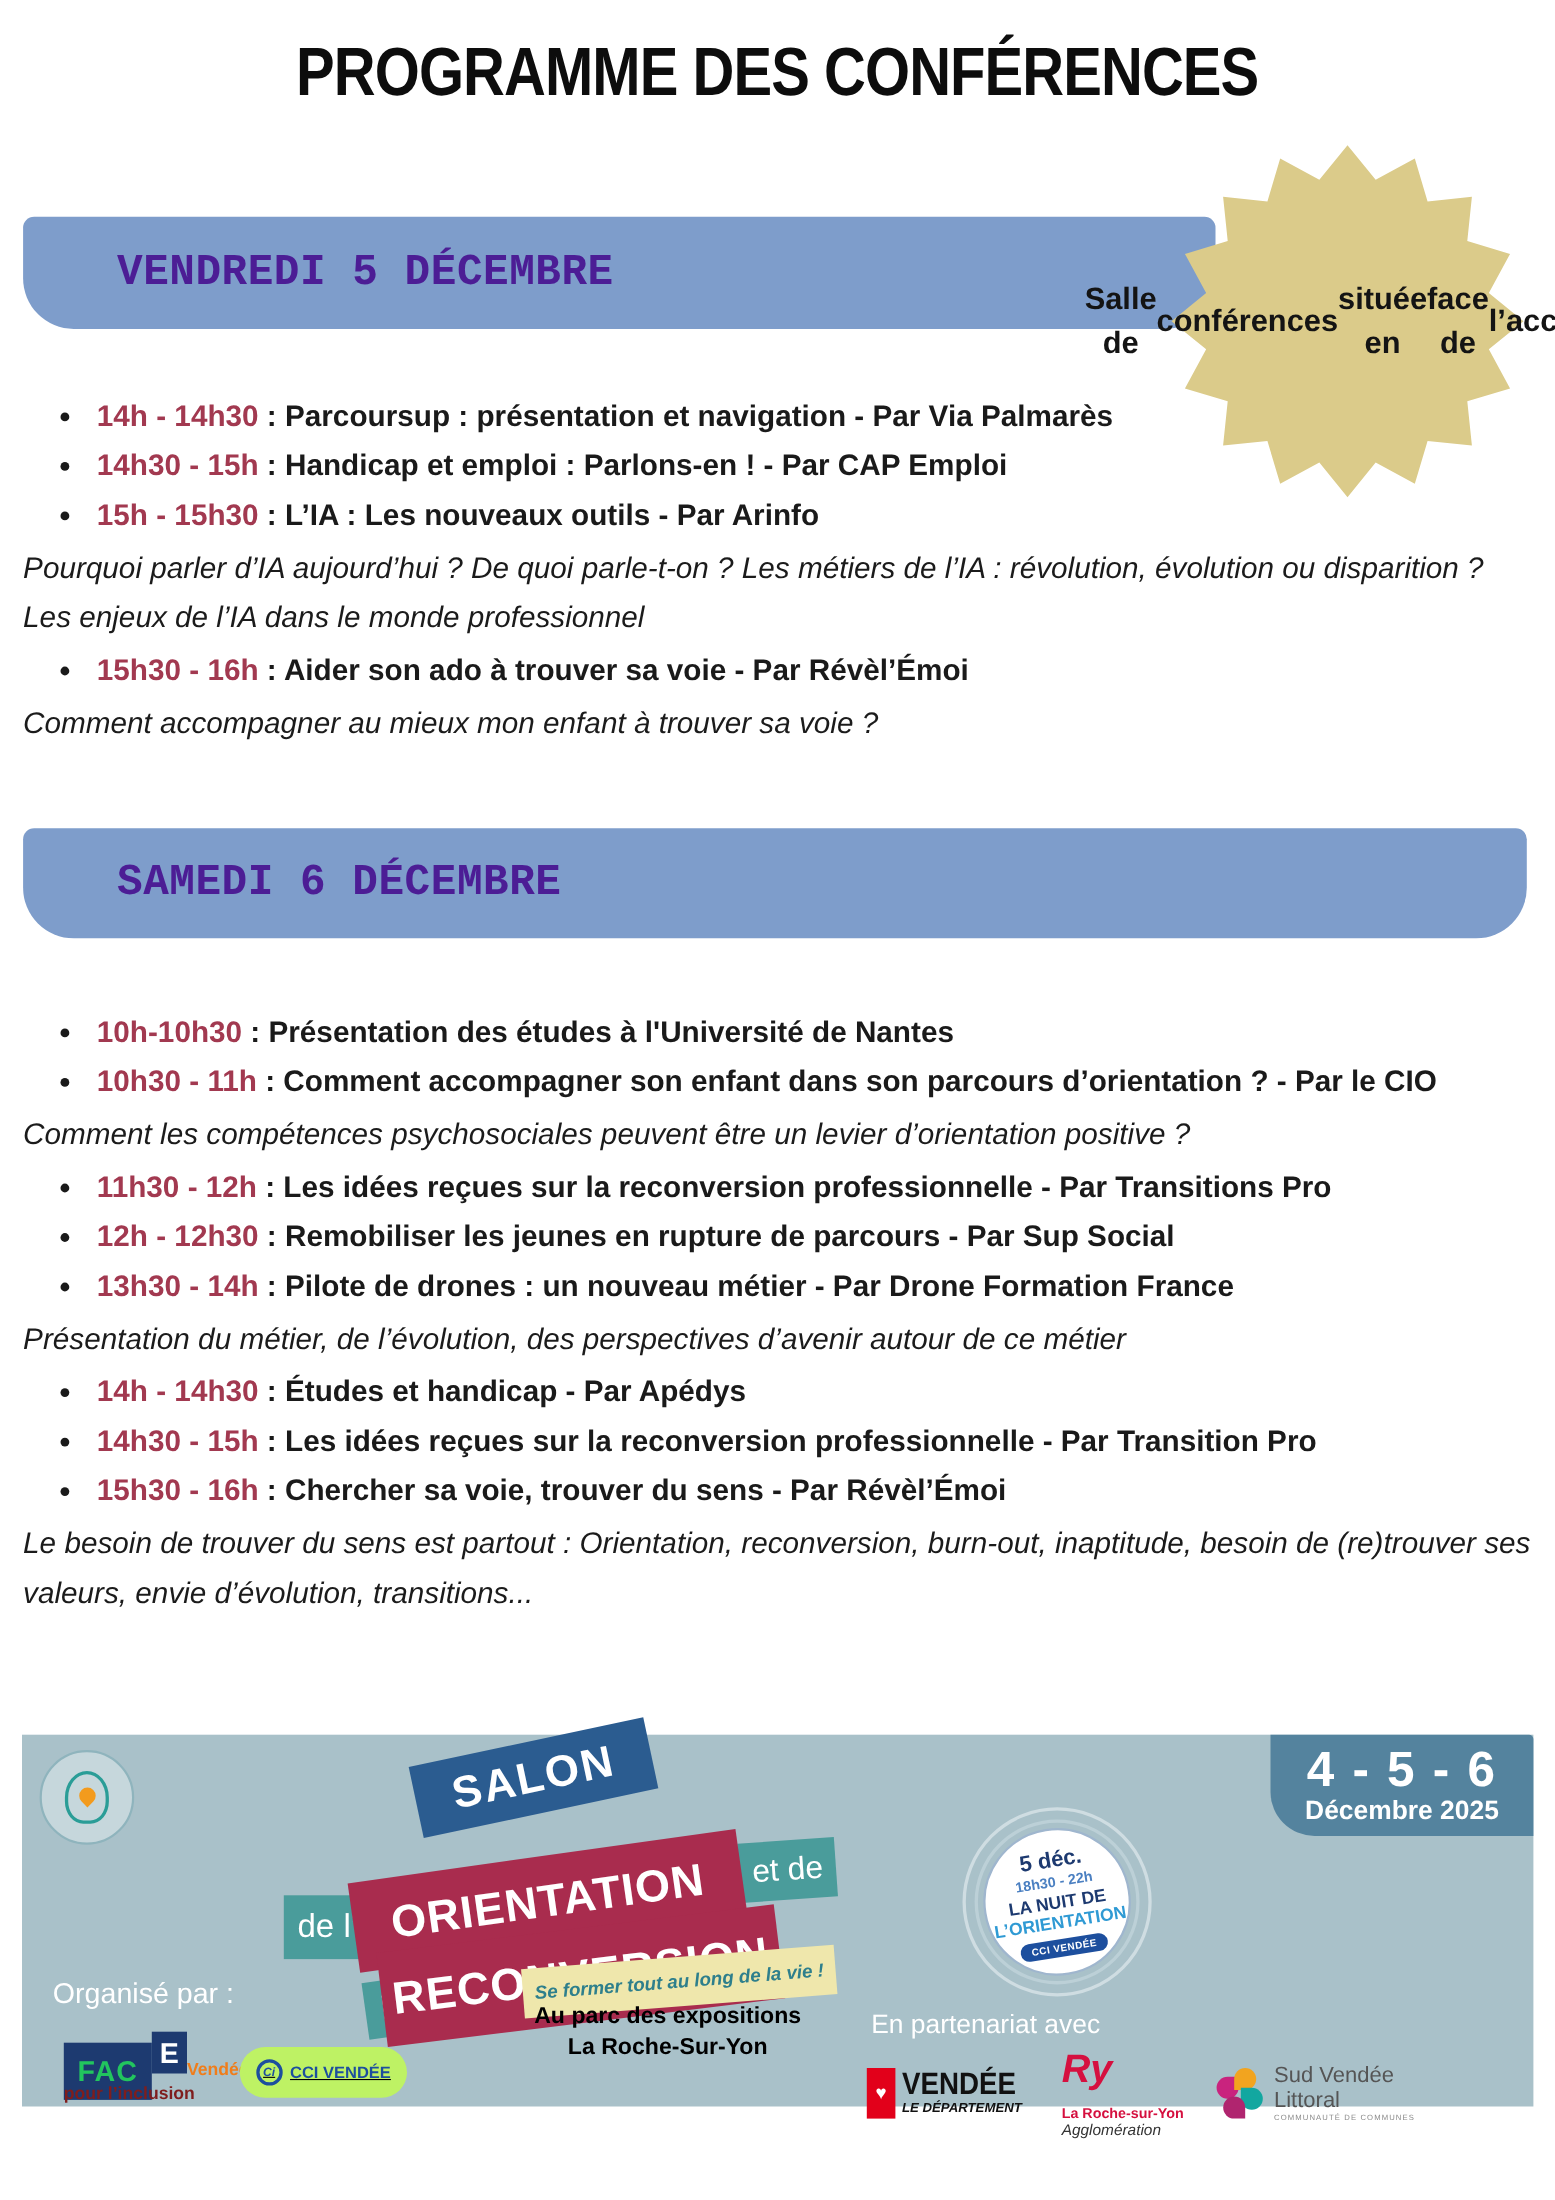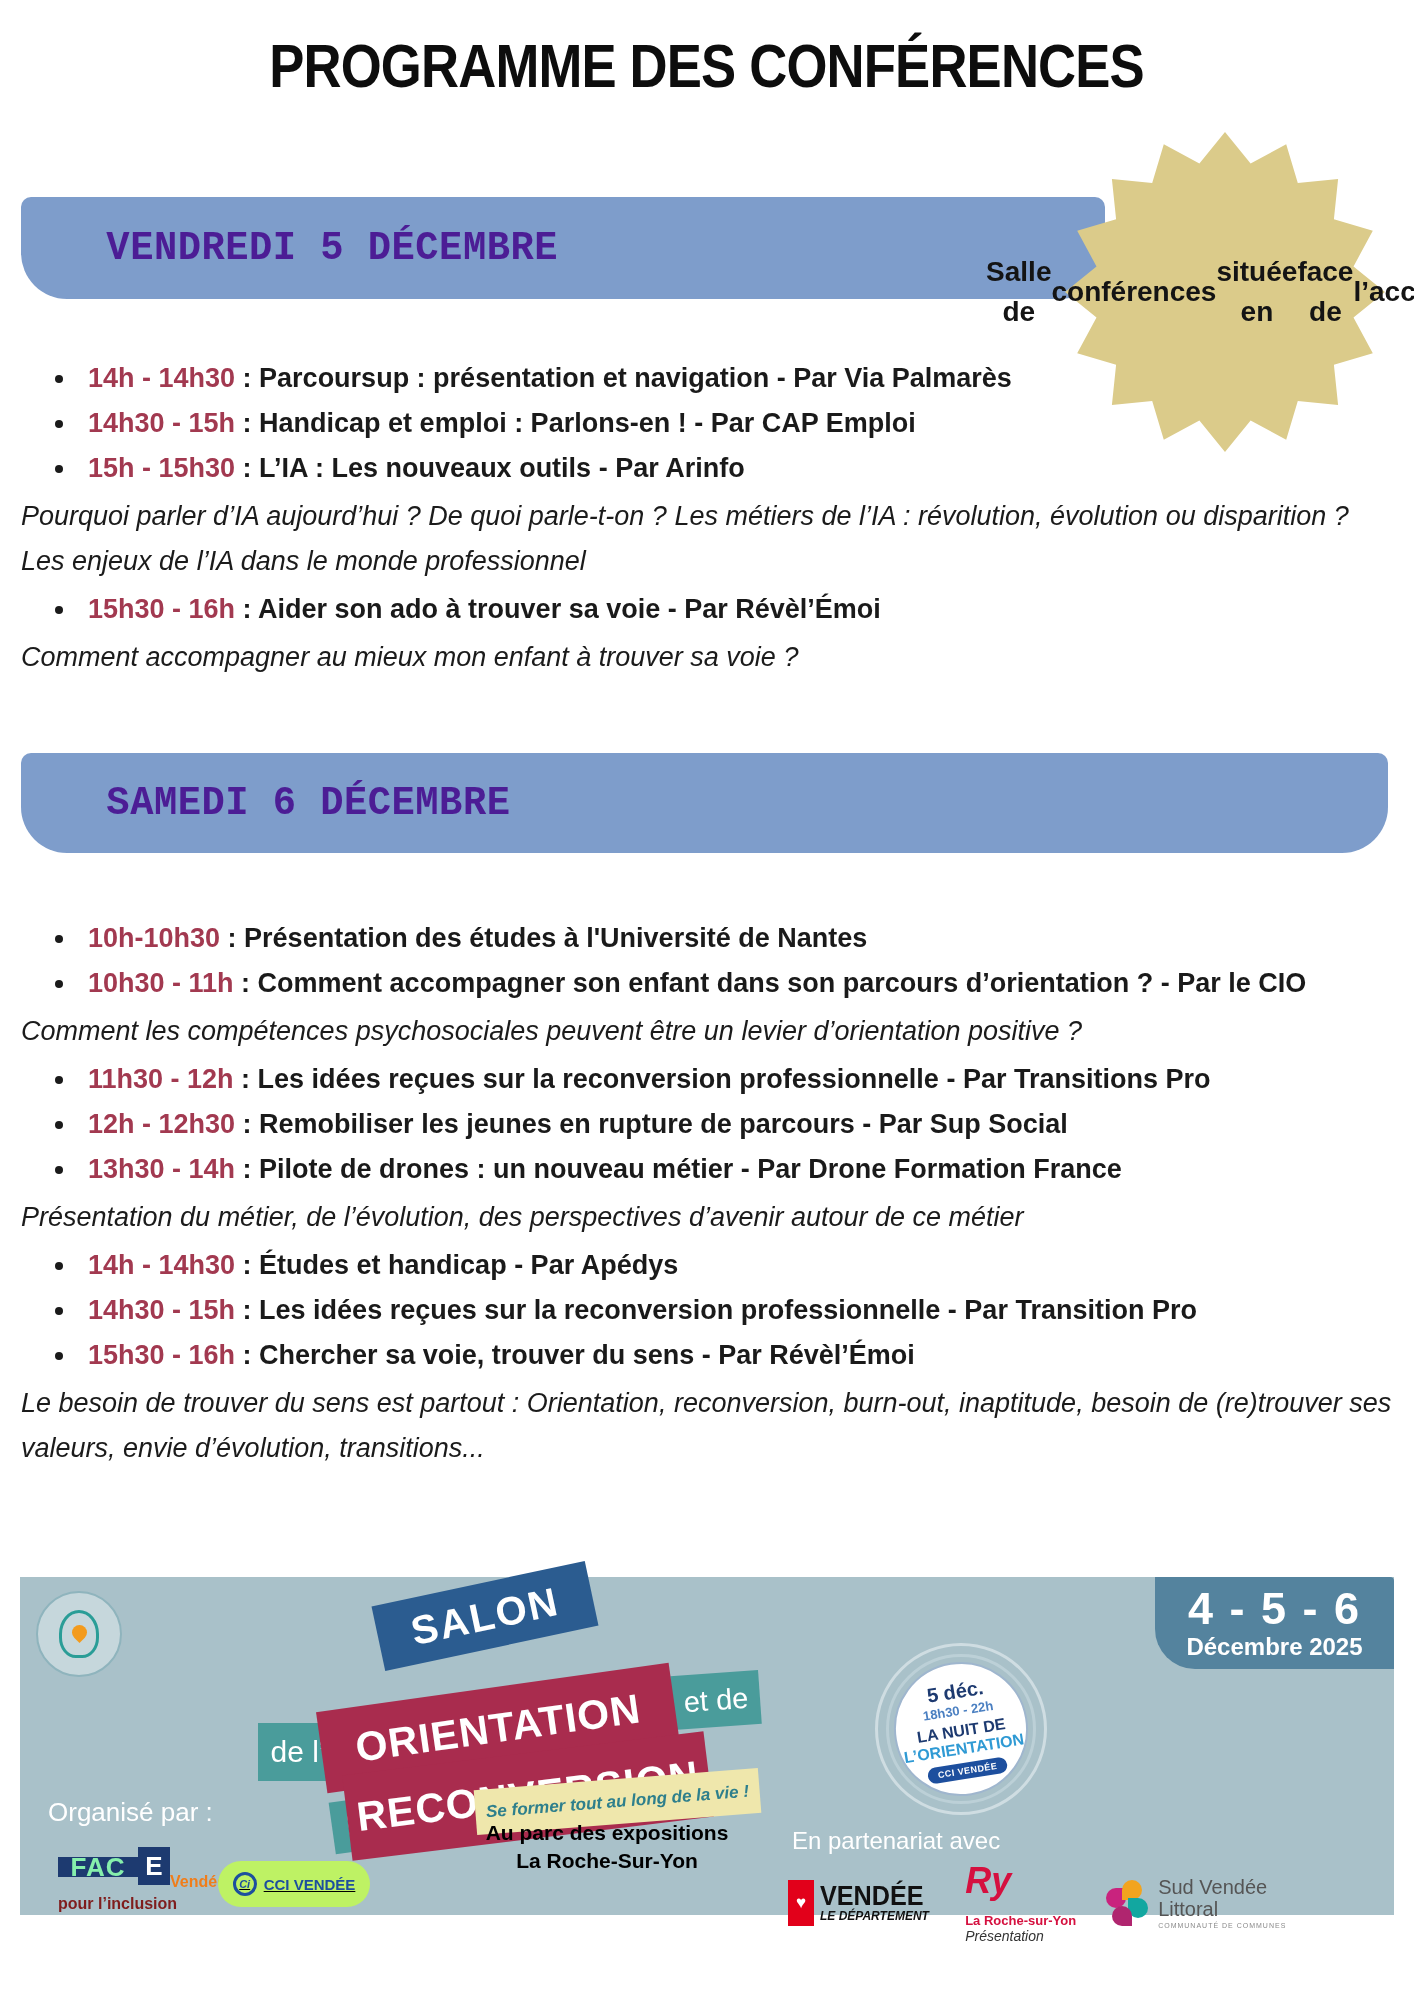--- a/index.html
+++ b/index.html
@@ -83,21 +83,21 @@
       transform:rotate(-9deg);text-align:center;}
   .nuit-date{font-size:20px;font-weight:800;color:#1d3a70;line-height:22px;}
   .nuit-hours{font-size:13px;font-weight:700;color:#4a7fc1;line-height:17px;}
   .nuit-l1{font-size:16px;font-weight:800;color:#1d3a70;line-height:18px;margin-top:3px;}
   .nuit-l2{font-size:16px;font-weight:800;color:#2f9ad4;line-height:18px;}
   .nuit-pill{margin-top:5px;background:#1d4f9e;color:#fff;font-size:9px;font-weight:700;
       padding:3px 10px;border-radius:10px;letter-spacing:.5px;}
 
   .organise-label{position:absolute;left:28px;top:220px;color:#fff;font-size:26px;font-weight:400;}
   .face-logo{position:absolute;left:38px;top:270px;width:200px;height:64px;}
-  .face-fac{position:absolute;left:0;top:10px;width:80px;height:20px;background:#1d3a70;color:#86efac;
+  .face-fac{position:absolute;left:0;top:10px;width:80px;height:52px;background:#1d3a70;color:#22c55e;
       font-size:26px;font-weight:800;display:flex;align-items:center;justify-content:center;letter-spacing:1px;}
   .face-e{position:absolute;left:80px;top:0;width:32px;height:38px;background:#1d3a70;color:#fff;
       font-size:26px;font-weight:800;display:flex;align-items:center;justify-content:center;}
   .face-region{position:absolute;left:112px;top:26px;color:#f07d1a;font-size:16px;font-weight:700;}
   .face-tagline{position:absolute;left:0;top:48px;color:#7f1d1d;font-size:16px;font-weight:700;}
   .cci-pill{position:absolute;left:198px;top:284px;width:152px;height:46px;background:#bef264;
       border-radius:23px;display:flex;align-items:center;justify-content:center;gap:7px;text-decoration:underline;}
   .cci-mark{width:24px;height:24px;border:3px solid #1d4f9e;border-radius:50%;color:#1d4f9e;
       font-size:11px;font-weight:800;font-style:italic;display:flex;align-items:center;justify-content:center;}
   .cci-text{color:#1d4f9e;font-size:15px;font-weight:800;}
@@ -236,21 +236,21 @@
         <div class="vendee-shield">♥</div>
         <div>
           <div class="vendee-name">VENDÉE</div>
           <div class="vendee-sub">LE DÉPARTEMENT</div>
         </div>
       </div>
       <div class="roche-logo">
         <div class="roche-mark">Ry</div>
         <div>
           <div class="roche-name">La Roche-sur-Yon</div>
-          <div class="roche-sub">Présentation</div>
+          <div class="roche-sub">Agglomération</div>
         </div>
       </div>
       <div class="sud-logo">
         <div class="petals">
           <div class="petal p1"></div>
           <div class="petal p2"></div>
           <div class="petal p3"></div>
           <div class="petal p4"></div>
         </div>
         <div>

